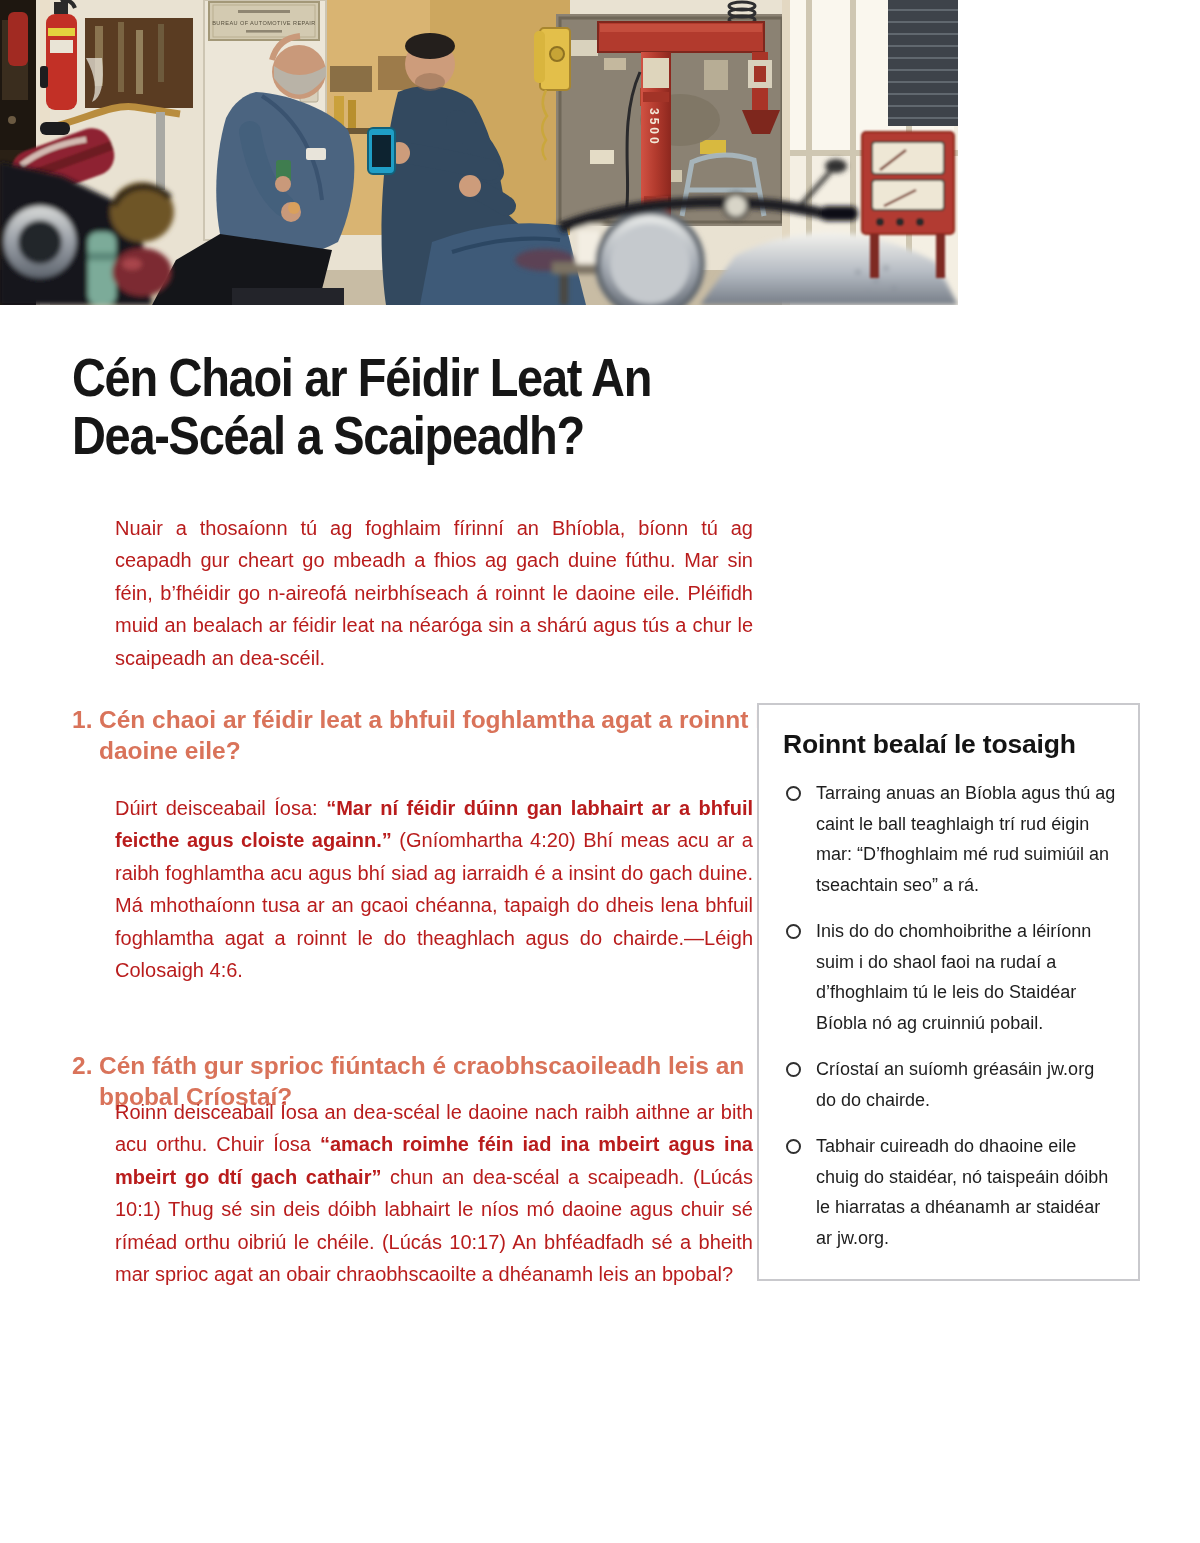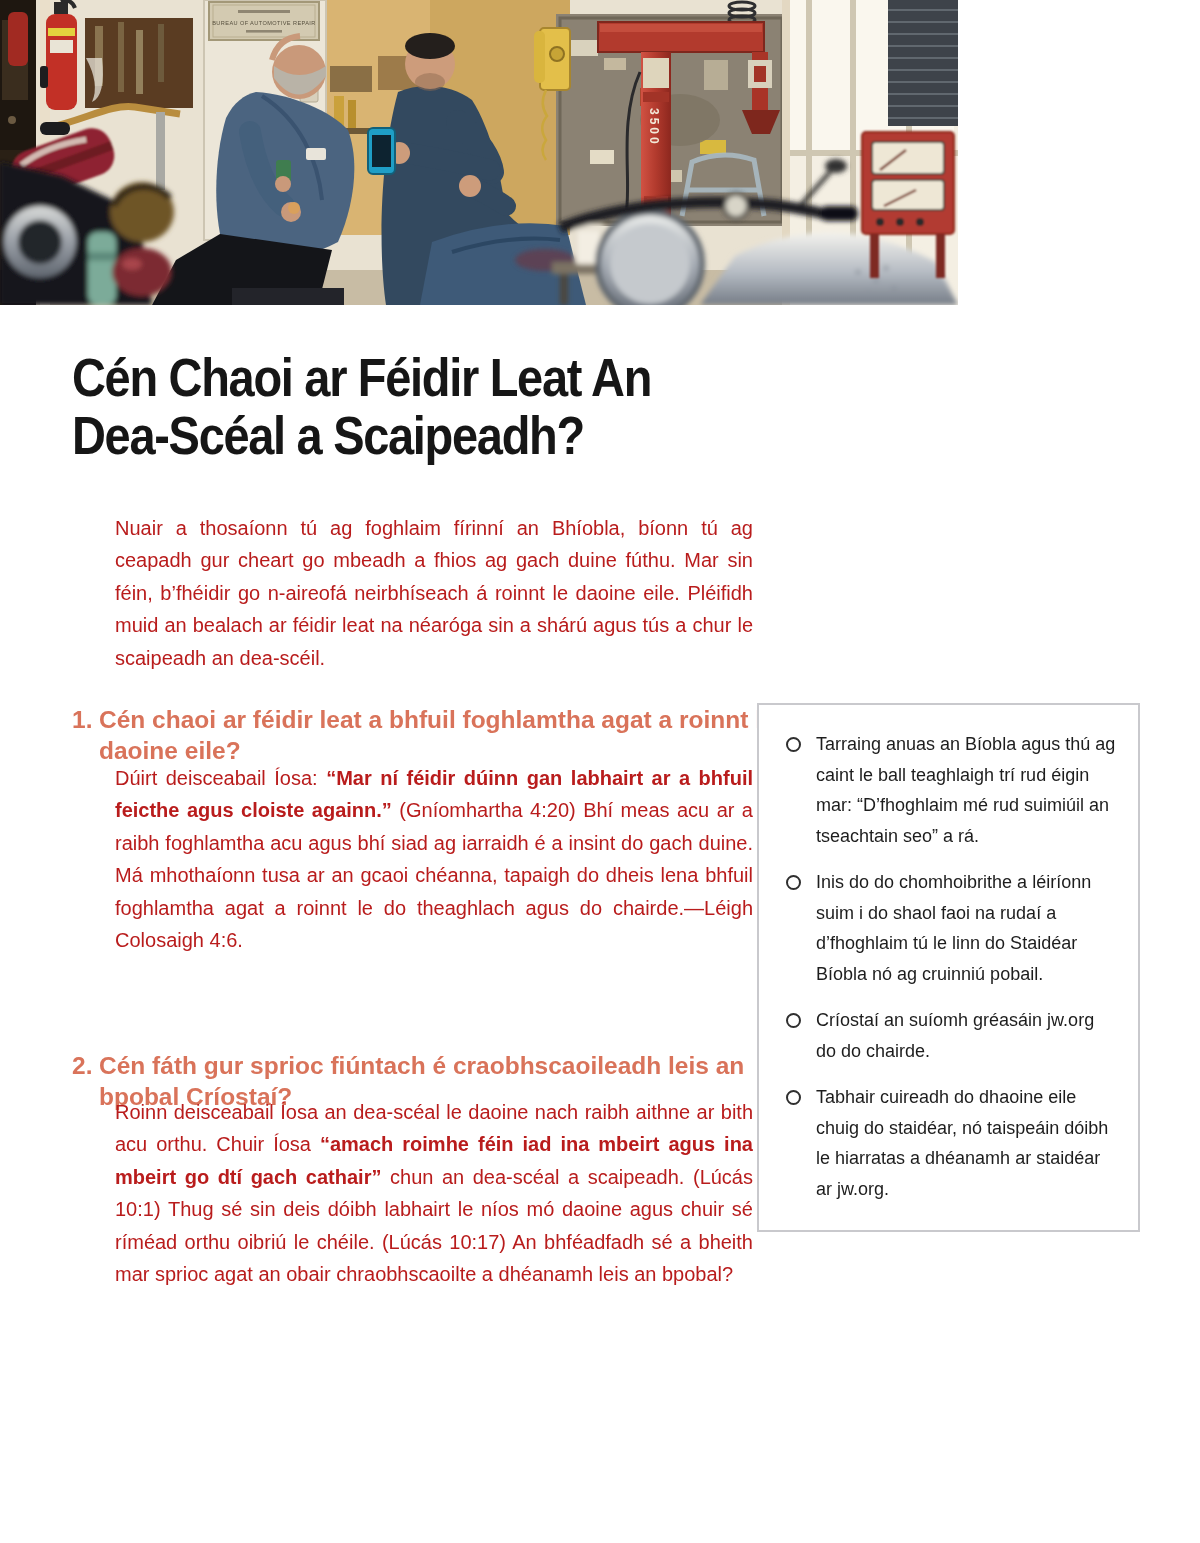--- a/index.html
+++ b/index.html
@@ -19,21 +19,21 @@
   
   .title{position:absolute;left:72px;top:348px;width:780px;margin:0;
          font-size:54px;font-weight:700;color:#161616;line-height:58px;letter-spacing:-1.5px;
          transform:scaleX(0.87);transform-origin:left top;}
   .tline{display:block;}
 
   
   .body{position:absolute;left:99px;width:638px;margin:16px;font-size:20px;line-height:32.4px;
         color:#b91c1c;text-align:justify;}
   .intro{top:496px;}
-  .para1{top:746px;}
+  .para1{top:776px;}
   .para2{top:1080px;}
   .b{font-weight:700;}
 
   
   .question{position:absolute;left:72px;width:690px;font-size:24.5px;font-weight:700;
             color:#d9735a;line-height:31px;padding-left:27px;text-indent:-27px;}
   .q1{top:704px;}
   .q2{top:1050px;}
   .qnum{display:inline-block;width:27px;text-indent:0;}
 
@@ -316,28 +316,29 @@
   </p>
 
   <div class="question q2">
     <span class="qnum">2.</span><span>Cén fáth gur sprioc fiúntach é craobhscaoileadh leis an bpobal Críostaí?</span>
   </div>
   <p class="body para2">
     <span>Roinn deisceabail Íosa an dea-scéal le daoine nach raibh aithne ar bith acu orthu. Chuir Íosa </span><span class="b">“amach roimhe féin iad ina mbeirt agus ina mbeirt go dtí gach cathair”</span><span> chun an dea-scéal a scaipeadh. (Lúcás 10:1) Thug sé sin deis dóibh labhairt le níos mó daoine agus chuir sé ríméad orthu oibriú le chéile. (Lúcás 10:17) An bhféadfadh sé a bheith mar sprioc agat an obair chraobhscaoilte a dhéanamh leis an bpobal?</span>
   </p>
 
   <aside class="sidebox">
+    <h2>Roinnt bealaí le tosaigh</h2>
     <ul>
       <li>
         <span class="dot"></span>
         <span class="li-text">Tarraing anuas an Bíobla agus thú ag caint le ball teaghlaigh trí rud éigin mar: “D’fhoghlaim mé rud suimiúil an tseachtain seo” a rá.</span>
       </li>
       <li>
         <span class="dot"></span>
-        <span class="li-text">Inis do do chomhoibrithe a léiríonn suim i do shaol faoi na rudaí a d’fhoghlaim tú le linn do Staidéar Bíobla nó ag cruinniú pobail.</span>
+        <span class="li-text">Inis do do chomhoibrithe a léiríonn suim i do shaol faoi na rudaí a d’fhoghlaim tú le leis do Staidéar Bíobla nó ag cruinniú pobail.</span>
       </li>
       <li>
         <span class="dot"></span>
         <span class="li-text">Críostaí an suíomh gréasáin jw.org do do chairde.</span>
       </li>
       <li>
         <span class="dot"></span>
         <span class="li-text">Tabhair cuireadh do dhaoine eile chuig do staidéar, nó taispeáin dóibh le hiarratas a dhéanamh ar staidéar ar jw.org.</span>
       </li>
     </ul>

